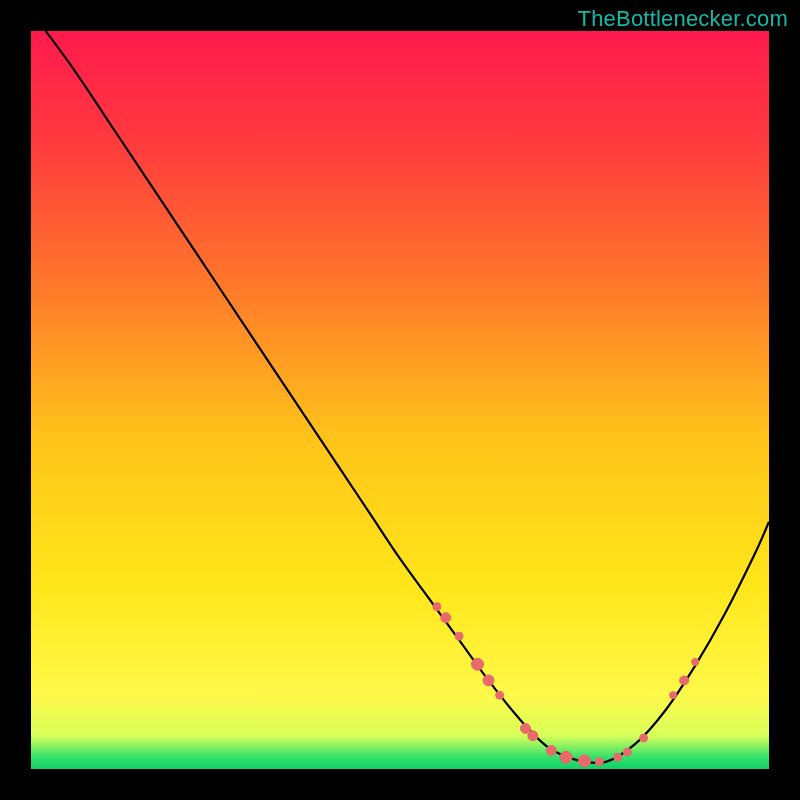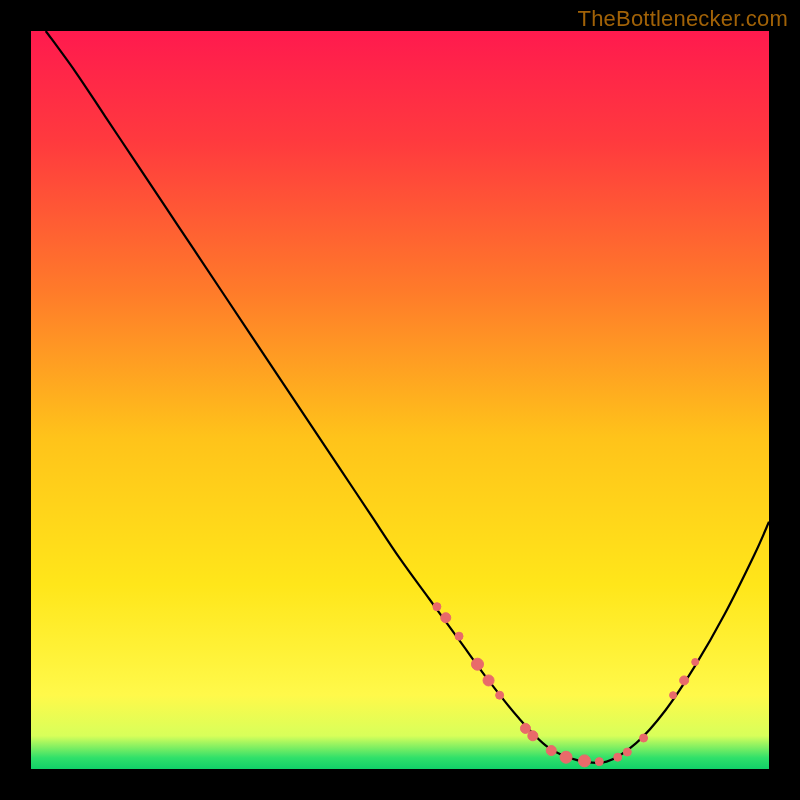--- a/index.html
+++ b/index.html
@@ -23,21 +23,21 @@
     position: absolute;
     left: 0;
     top: 0;
     width: 738px;
     height: 738px;
   }
   .attribution {
     position: absolute;
     top: 6px;
     right: 12px;
-    color: #a16207;
+    color: #14b8a6;
     font-size: 22px;
     font-weight: 500;
     letter-spacing: 0.2px;
   }
 </style>
 </head>
 <body>
 
 <div class="frame">
   <svg class="plot" viewBox="0 0 738 738">

